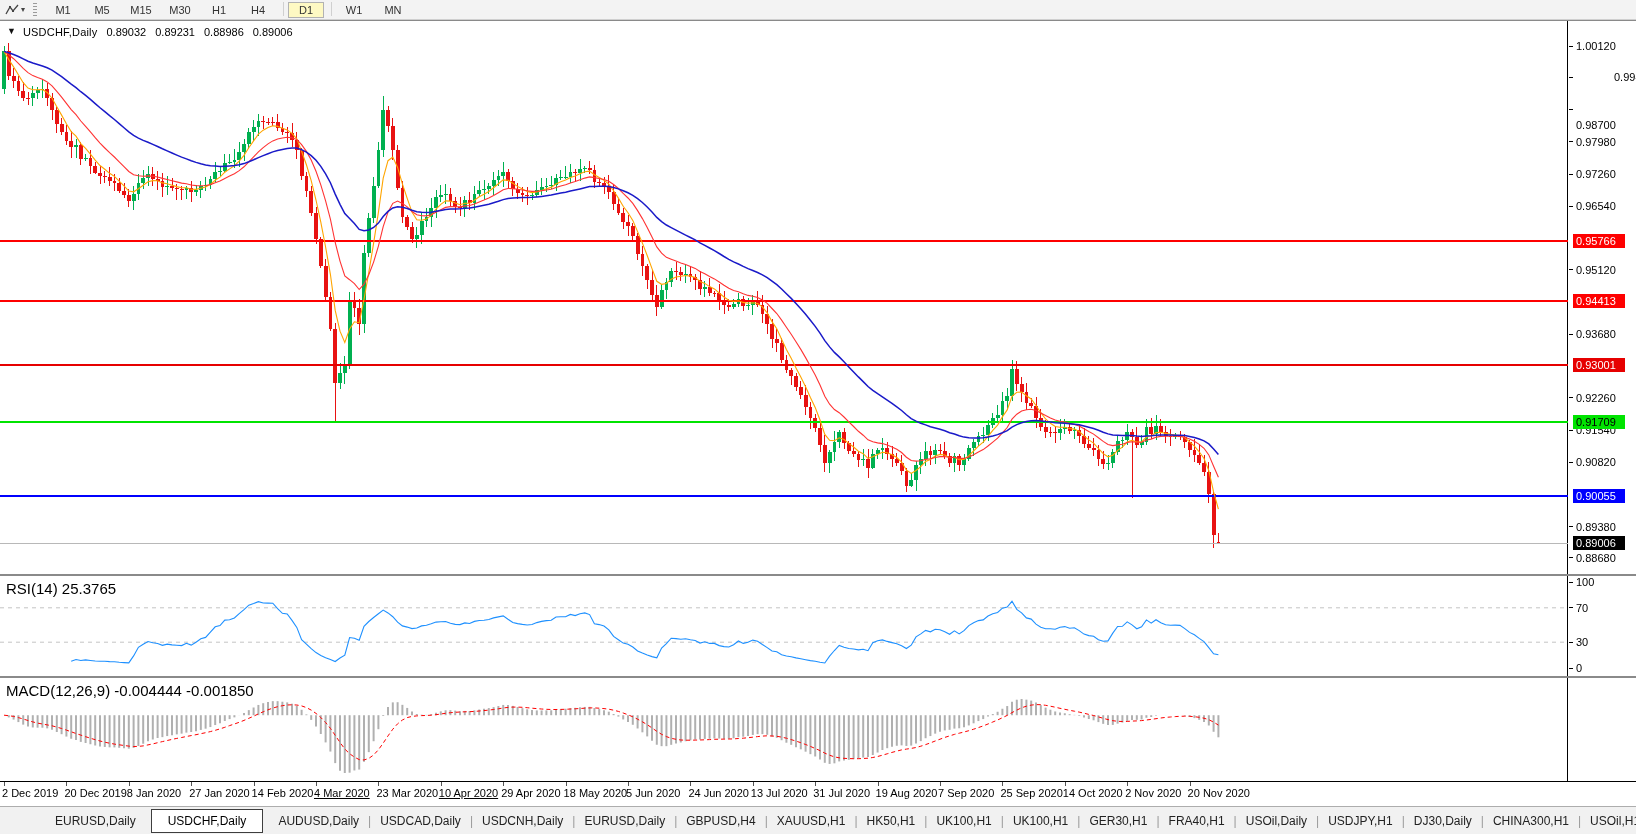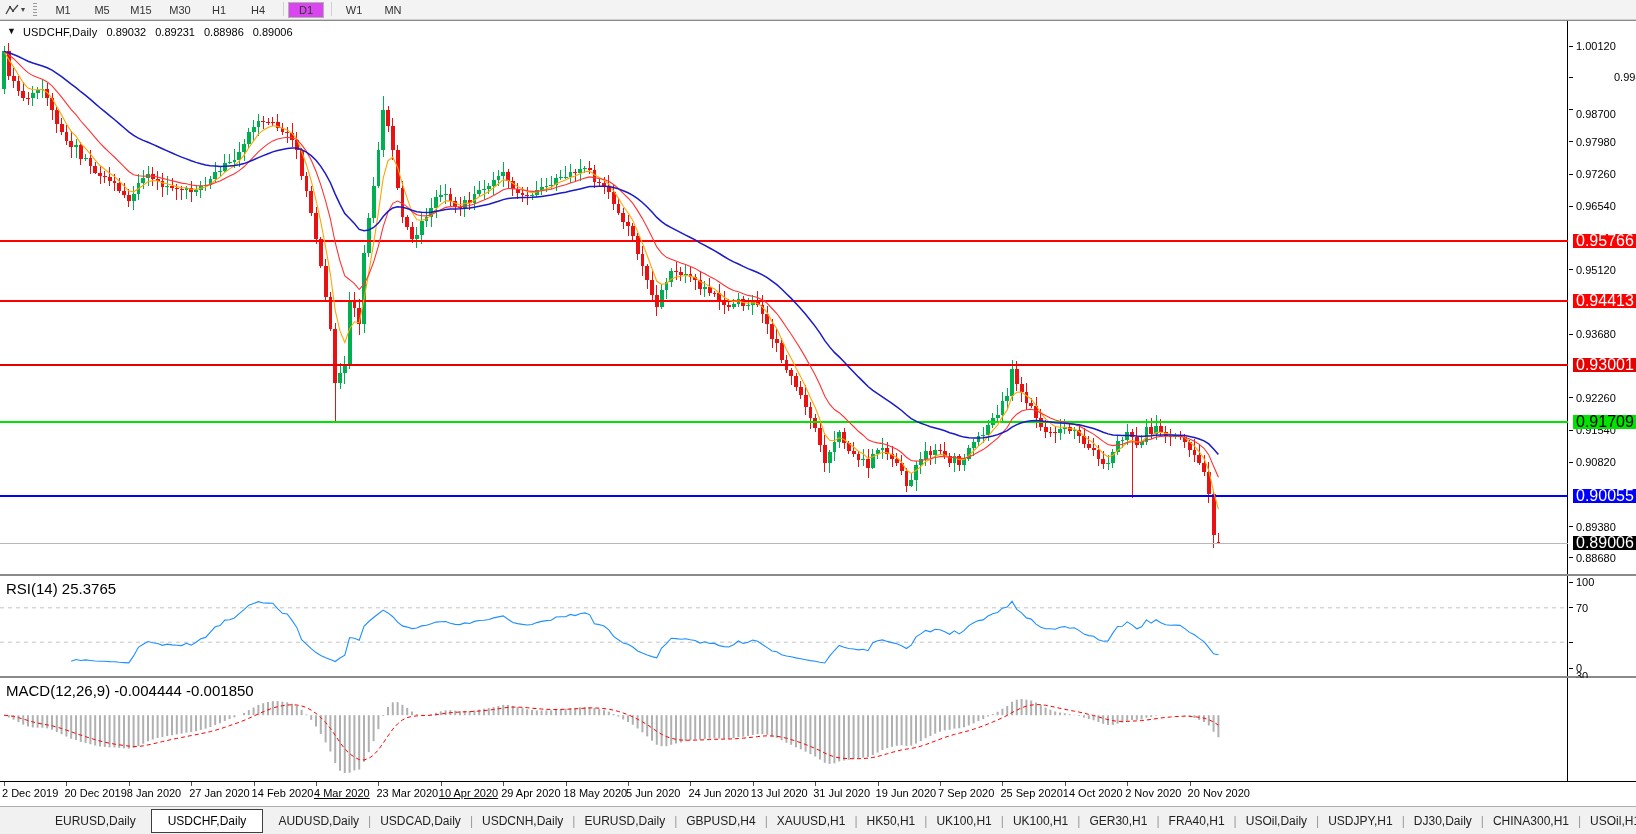--- a/index.html
+++ b/index.html
@@ -7,35 +7,35 @@
        font-family:"Liberation Sans",sans-serif;-webkit-font-smoothing:antialiased;}
   
   .toolbar{height:20px;background:#f3f3f3;border-bottom:1px solid #cfcfcf;display:flex;
            align-items:center;padding:0 4px;box-sizing:border-box;}
   .tool-icon{width:16px;height:14px;display:flex;align-items:center;justify-content:center;}
   .caret{font-size:8px;color:#444;margin:0 6px 0 1px;}
   .grip{width:4px;height:14px;margin:0 8px 0 2px;
         background:repeating-linear-gradient(180deg,#9a9a9a 0 1px,transparent 1px 3px);}
   .tf-btn{min-width:24px;text-align:center;font-size:11px;color:#333;padding:1px 5px;
           border:1px solid transparent;margin-right:3px;}
-  .tf-btn.active{background:#d946ef;border:1px solid #b2b2b2;}
+  .tf-btn.active{background:#fef9c3;border:1px solid #b2b2b2;}
   .tb-sep{width:1px;height:14px;background:#d0d0d0;margin:0 4px;}
   
   .chart-root{position:relative;width:1636px;height:786px;background:#fff;}
   .panel{position:relative;box-sizing:border-box;background:#fff;}
   #panel-main{height:556px;border-top:1px solid #8a8a8a;border-bottom:2px solid #8a8a8a;}
   #panel-rsi{height:102px;border-bottom:2px solid #8a8a8a;}
   #panel-macd{height:104px;border-bottom:1px solid #000;}
   .plot{position:absolute;left:0;top:0;height:100%;width:1568px;border-right:1px solid #000;box-sizing:border-box;}
   .plot svg{position:absolute;left:0;top:0;}
   .axis{position:absolute;left:1569px;top:0;width:83px;height:100%;background:#fff;}
   .axis-lab{position:absolute;left:7px;font-size:11px;color:#000;white-space:nowrap;line-height:11px;}
   .axis-tick{position:absolute;left:0;width:4px;height:1px;background:#000;}
   .level-label{position:absolute;left:4px;min-width:52px;box-sizing:border-box;height:14px;line-height:14px;
-               padding:0 3px;font-size:16px;white-space:nowrap;}
+               padding:0 3px;font-size:11px;white-space:nowrap;}
   .chart-title{position:absolute;left:7px;top:5px;z-index:6;font-size:11px;color:#000;display:flex;gap:9px;}
   .chart-title .sym{letter-spacing:0.2px;}
   .collapse{font-size:9px;color:#111;margin-right:-2px;}
   .ind-label{position:absolute;left:6px;top:4px;z-index:6;font-size:15px;color:#000;}
   
   .date-axis{position:relative;height:22px;background:#fff;}
   .date-lab{position:absolute;top:5px;font-size:11px;color:#000;white-space:nowrap;}
   .date-tick{position:absolute;top:0;width:1px;height:4px;background:#555;}
   
   .tabbar{height:28px;background:#f1f1f1;border-top:1px solid #adadad;display:flex;align-items:center;
@@ -605,21 +605,21 @@
         <span>0.89231</span>
         <span>0.88986</span>
         <span>0.89006</span>
       </div>
       <div class="axis" id="main-axis">
           <div class="axis-tick" style="top: 24.5598px;"></div>
           <div class="axis-lab" style="top: 20.0598px;">1.00120</div>
           <div class="axis-tick" style="top: 55.8845px;"></div>
           <div class="axis-lab" style="top: 51.3845px; margin-left: 38px;">0.99420</div>
           <div class="axis-tick" style="top: 88.1042px;"></div>
-          <div class="axis-lab" style="top: 88px;">0.98700</div>
+          <div class="axis-lab" style="top: 99px;">0.98700</div>
           <div class="axis-tick" style="top: 120.324px;"></div>
           <div class="axis-lab" style="top: 115.824px;">0.97980</div>
           <div class="axis-tick" style="top: 152.544px;"></div>
           <div class="axis-lab" style="top: 148.044px;">0.97260</div>
           <div class="axis-tick" style="top: 184.763px;"></div>
           <div class="axis-lab" style="top: 180.263px;">0.96540</div>
           <div class="axis-tick" style="top: 248.308px;"></div>
           <div class="axis-lab" style="top: 243.808px;">0.95120</div>
           <div class="axis-tick" style="top: 312.747px;"></div>
           <div class="axis-lab" style="top: 308.247px;">0.93680</div>
@@ -650,21 +650,21 @@
             <polyline points="71.2,85.2 76,83.5 80.8,84.5 85.6,83.9 90.39999999999999,84.5 95.2,85.0 100,85.2 104.8,85.3 109.6,85.6 114.39999999999999,85.7 119.19999999999999,86.3 124,86.6 128.8,86.9 133.6,79.9 138.4,71.3 143.2,68.2 148,65.5 152.79999999999998,66.8 157.6,67.5 162.4,69.3 167.2,68.1 172,68.9 176.79999999999998,69.3 181.6,69.6 186.4,67.3 191.2,69.1 196,66.2 200.79999999999998,62.8 205.6,61.4 210.4,56.2 215.2,50.8 220,49.5 224.79999999999998,44.1 229.6,43.8 234.39999999999998,42.0 239.2,37.7 244,33.7 248.79999999999998,29.2 253.6,27.6 258.4,25.7 263.2,27.0 268,27.1 272.8,27.2 277.59999999999997,32.7 282.4,37.3 287.2,37.9 292,44.4 296.8,51.4 301.59999999999997,63.6 306.4,68.1 311.2,72.6 316,76.6 320.8,79.4 325.59999999999997,81.7 330.4,83.5 335.2,85.5 340,82.0 344.8,79.1 349.59999999999997,61.5 354.4,62.2 359.2,64.3 364,50.4 368.8,45.5 373.59999999999997,41.5 378.4,37.8 383.2,34.1 388,36.9 392.8,40.7 397.59999999999997,46.2 402.4,49.9 407.2,51.1 412,52.6 416.8,52.0 421.59999999999997,49.9 426.4,49.2 431.2,47.8 436,46.1 440.8,45.7 445.59999999999997,45.6 450.4,47.2 455.2,48.4 460,48.6 464.79999999999995,46.9 469.59999999999997,47.5 474.4,45.4 479.2,44.5 484,44.2 488.79999999999995,43.5 493.59999999999997,41.9 498.4,40.9 503.2,39.9 508,43.3 512.8,46.5 517.6,47.6 522.4,48.4 527.1999999999999,49.0 532,48.5 536.8,46.6 541.6,45.4 546.4,44.6 551.1999999999999,44.2 556,41.0 560.8,40.8 565.6,40.7 570.4,38.4 575.1999999999999,39.6 580,37.7 584.8,36.9 589.6,38.6 594.4,47.7 599.1999999999999,48.6 604,50.1 608.8,53.9 613.6,60.4 618.4,63.7 623.1999999999999,67.1 628,68.2 632.8,71.0 637.6,75.0 642.4,77.1 647.1999999999999,79.0 652,80.6 656.8,81.8 661.6,72.1 666.4,67.6 671.1999999999999,62.2 676,62.6 680.8,63.3 685.6,62.8 690.4,63.8 695.1999999999999,64.5 700,67.1 704.8,65.8 709.6,67.4 714.4,67.4 719.1999999999999,69.6 724,70.6 728.8,71.0 733.6,68.8 738.4,65.0 743.1999999999999,67.4 748,66.3 752.8,64.1 757.6,65.2 762.4,68.5 767.1999999999999,71.6 772,75.0 776.8,75.8 781.6,78.7 786.4,80.0 791.1999999999999,80.7 796,81.9 800.8,82.7 805.6,83.7 810.4,84.6 815.1999999999999,85.2 820,86.2 824.8,87.0 829.6,80.2 834.4,74.5 839.1999999999999,69.4 844,71.3 848.8,72.5 853.6,73.0 858.4,73.9 863.1999999999999,73.2 868,74.7 872.8,66.8 877.6,64.8 882.4,63.9 887.1999999999999,65.4 892,66.6 896.8,67.8 901.6,69.7 906.4,72.5 911.1999999999999,69.2 916,60.9 920.8,57.9 925.5999999999999,54.4 930.4,55.8 935.1999999999999,53.2 940,53.7 944.8,55.8 949.5999999999999,58.3 954.4,54.8 959.1999999999999,57.9 964,54.7 968.8,49.6 973.5999999999999,46.8 978.4,44.6 983.1999999999999,43.9 988,40.0 992.8,37.8 997.5999999999999,36.5 1002.4,32.2 1007.1999999999999,31.0 1012,25.3 1016.8,33.4 1021.5999999999999,36.9 1026.4,41.9 1031.2,43.1 1036,48.1 1040.8,51.2 1045.6,52.7 1050.3999999999999,52.8 1055.2,53.2 1060,51.2 1064.8,50.6 1069.6,52.3 1074.3999999999999,51.8 1079.2,54.6 1084,58.1 1088.8,59.6 1093.6,60.2 1098.3999999999999,63.8 1103.2,65.3 1108,64.9 1112.8,57.1 1117.6,50.5 1122.3999999999999,50.3 1127.2,45.9 1132,48.9 1136.8,52.8 1141.6,50.8 1146.3999999999999,43.9 1151.2,47.2 1156,43.7 1160.8,46.8 1165.6,48.8 1170.3999999999999,49.2 1175.2,49.1 1180,49.4 1184.8,52.6 1189.6,56.4 1194.3999999999999,58.8 1199.2,62.4 1204,65.6 1208.8,71.6 1213.6,77.8 1218.3999999999999,78.8" fill="none" stroke="#1e90ff" stroke-width="1.1"></polyline>
           </svg>
       </div>
       <div class="ind-label">RSI(14) 25.3765</div>
       <div class="axis" id="rsi-axis">
           <div class="axis-tick" style="top: 5.5px;"></div>
           <div class="axis-lab" style="top: 1px;">100</div>
           <div class="axis-tick" style="top: 31.3px;"></div>
           <div class="axis-lab" style="top: 26.8px;">70</div>
           <div class="axis-tick" style="top: 65.7px;"></div>
-          <div class="axis-lab" style="top: 61.2px; margin-top: 34px;">30</div>
+          <div class="axis-lab" style="top: 61.2px;">30</div>
           <div class="axis-tick" style="top: 91.5px;"></div>
           <div class="axis-lab" style="top: 87px;">0</div>
         </div>
     </div>
 
     <div class="panel" id="panel-macd">
       <div class="plot">
         <svg id="macd-svg" width="1568" height="103">
             <line x1="4" x2="4" y1="37.21087257617729" y2="37.21087257617729" stroke="#b0b0b0" stroke-width="2"></line>
             <line x1="8.8" x2="8.8" y1="37.21087257617729" y2="39.41372000063126" stroke="#b0b0b0" stroke-width="2"></line>
@@ -949,21 +949,21 @@
         <div class="date-lab" style="left: 563.6px;">18 May 2020</div>
         <div class="date-tick" style="left: 628px;"></div>
         <div class="date-lab" style="left: 626px;">5 Jun 2020</div>
         <div class="date-tick" style="left: 690.4px;"></div>
         <div class="date-lab" style="left: 688.4px;">24 Jun 2020</div>
         <div class="date-tick" style="left: 752.8px;"></div>
         <div class="date-lab" style="left: 750.8px;">13 Jul 2020</div>
         <div class="date-tick" style="left: 815.2px;"></div>
         <div class="date-lab" style="left: 813.2px;">31 Jul 2020</div>
         <div class="date-tick" style="left: 877.6px;"></div>
-        <div class="date-lab" style="left: 875.6px;">19 Jun 2020</div>
+        <div class="date-lab" style="left: 875.6px;">19 Aug 2020</div>
         <div class="date-tick" style="left: 940px;"></div>
         <div class="date-lab" style="left: 938px;">7 Sep 2020</div>
         <div class="date-tick" style="left: 1002.4px;"></div>
         <div class="date-lab" style="left: 1000.4px;">25 Sep 2020</div>
         <div class="date-tick" style="left: 1064.8px;"></div>
         <div class="date-lab" style="left: 1062.8px;">14 Oct 2020</div>
         <div class="date-tick" style="left: 1127.2px;"></div>
         <div class="date-lab" style="left: 1125.2px;">2 Nov 2020</div>
         <div class="date-tick" style="left: 1189.6px;"></div>
         <div class="date-lab" style="left: 1187.6px;">20 Nov 2020</div>

